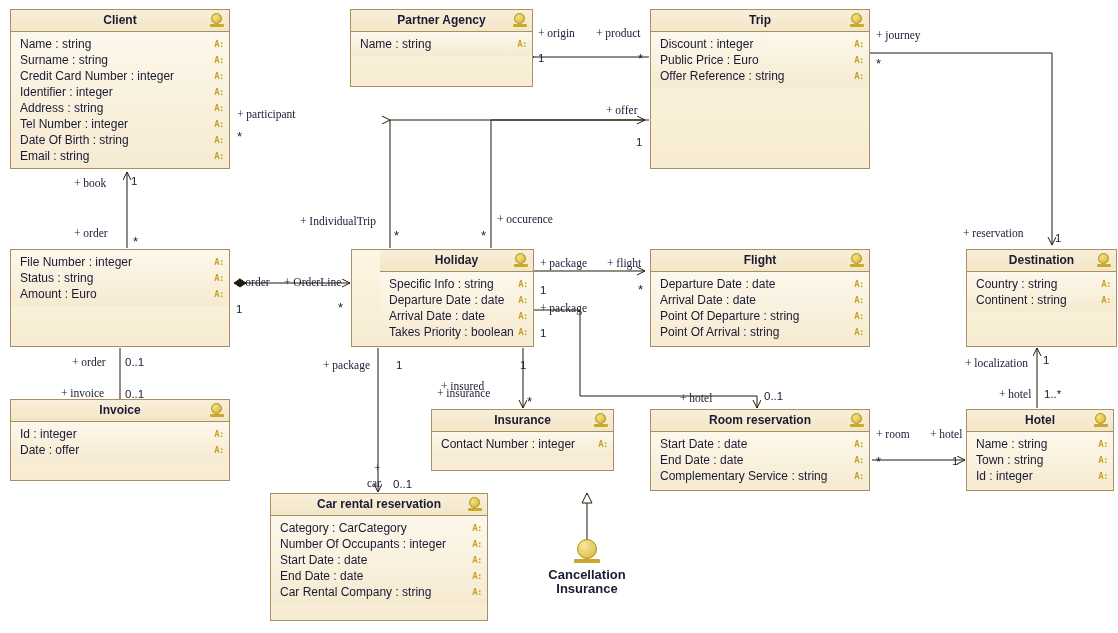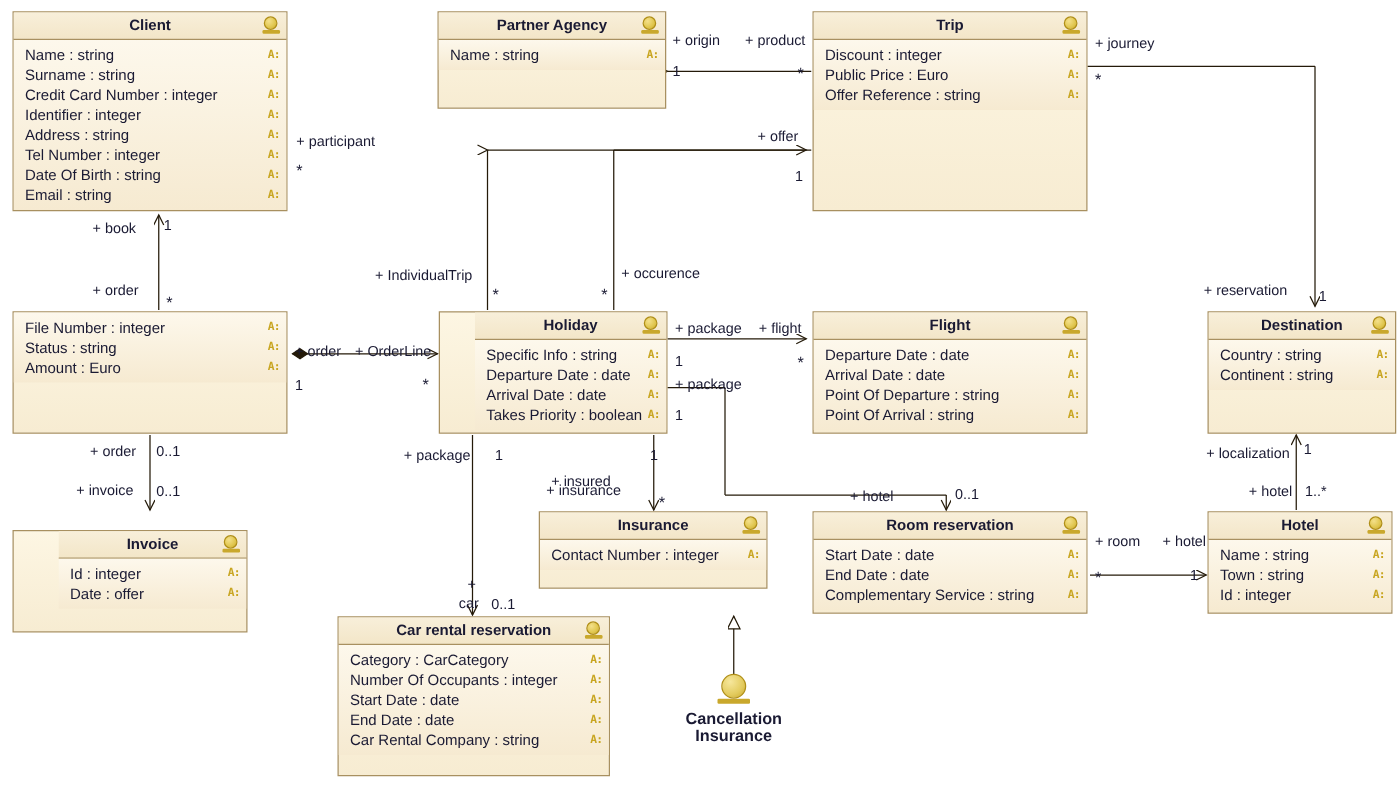--- a/index.html
+++ b/index.html
@@ -89,21 +89,21 @@
     height: 3px;
     background: #c9a82c;
     border-radius: 1px;
   }
   
   .lbl {
     position: absolute;
     font-size: 11.5px;
     color: #1a1a33;
     white-space: nowrap;
-    font-family: Liberation Sans, sans-serif;
+    font-family: Liberation Serif, serif;
   }
   .mult {
     position: absolute;
     font-size: 11.5px;
     color: #1a1a33;
     white-space: nowrap;
     font-family: "Liberation Sans", sans-serif;
   }
   .mult.star {
     font-size: 13px;
@@ -320,21 +320,21 @@
         <span class="ball"></span>
           <span class="bar"></span>
       </span>
     </div>
     <div class="uml-body">
       <div class="attr-row"><span>Country : string</span><span class="attr-icon">A:</span></div>
       <div class="attr-row"><span>Continent : string</span><span class="attr-icon">A:</span></div>
     </div>
   </div>
 
-  <div class="uml-class" style="left:10px; top:424px; width:188px; height:82px;padding-left:36px;">
+  <div class="uml-class" style="left:10px; top:399px; width:220px; height:82px;">
     <div class="uml-header">
       <span>Invoice</span>
       <span class="class-icon">
         <span class="ball"></span>
           <span class="bar"></span>
       </span>
     </div>
     <div class="uml-body">
       <div class="attr-row"><span>Id : integer</span><span class="attr-icon">A:</span></div>
       <div class="attr-row"><span>Date : offer</span><span class="attr-icon">A:</span></div>

